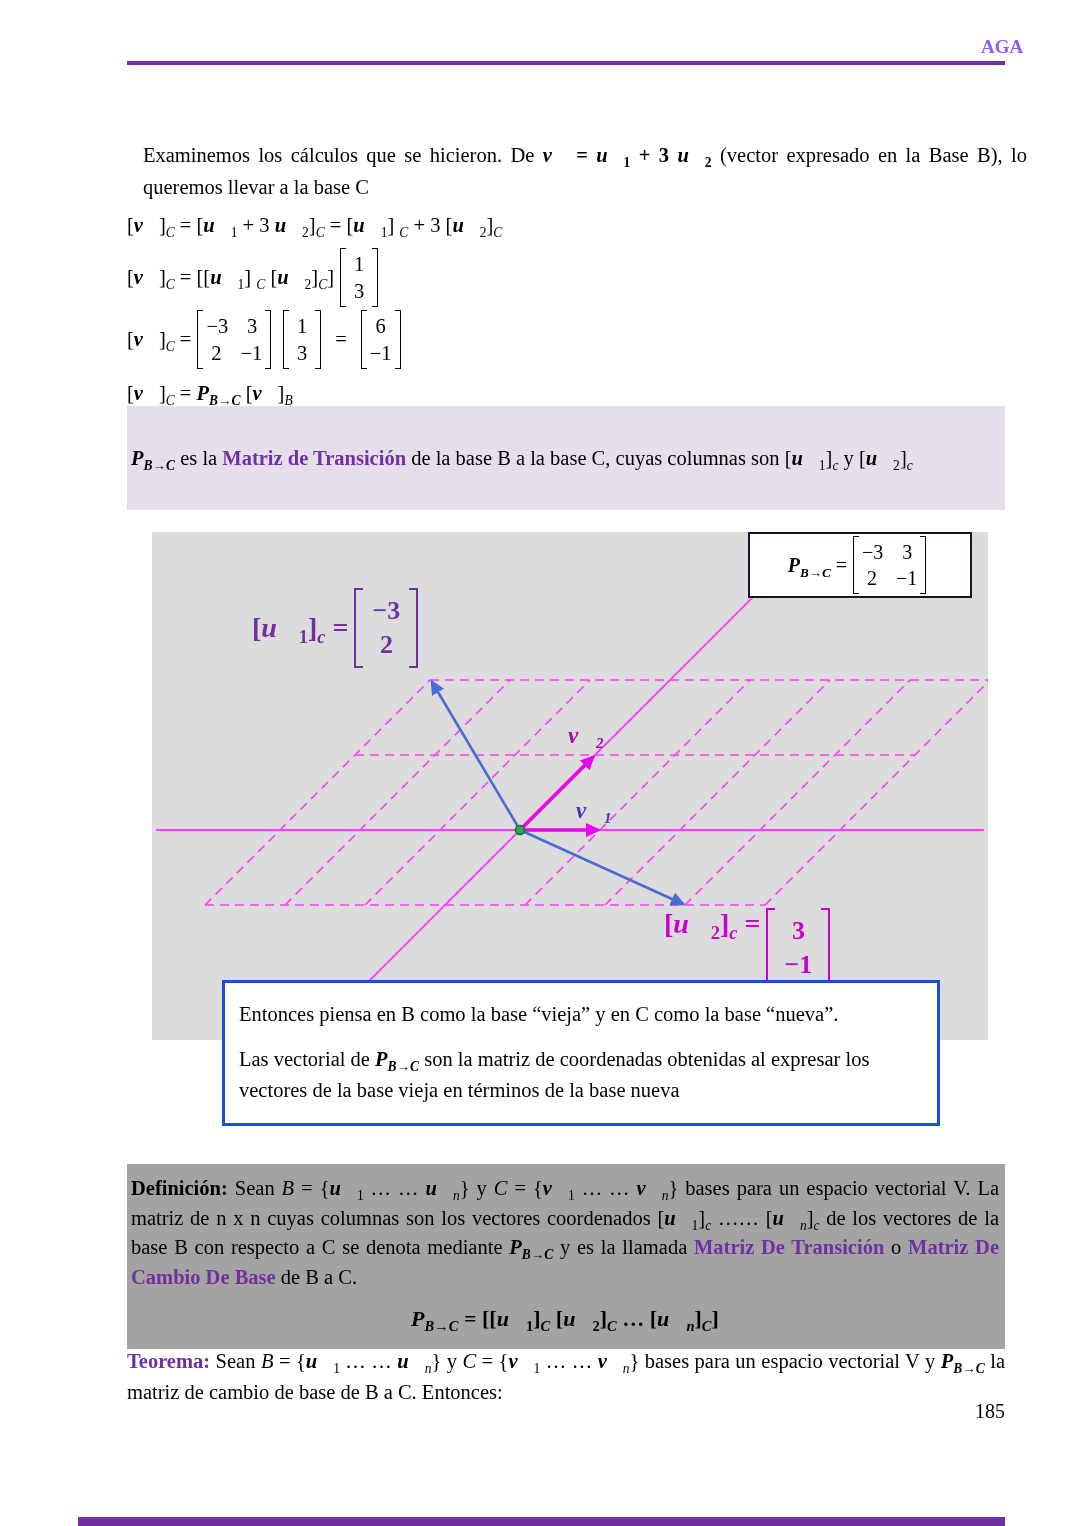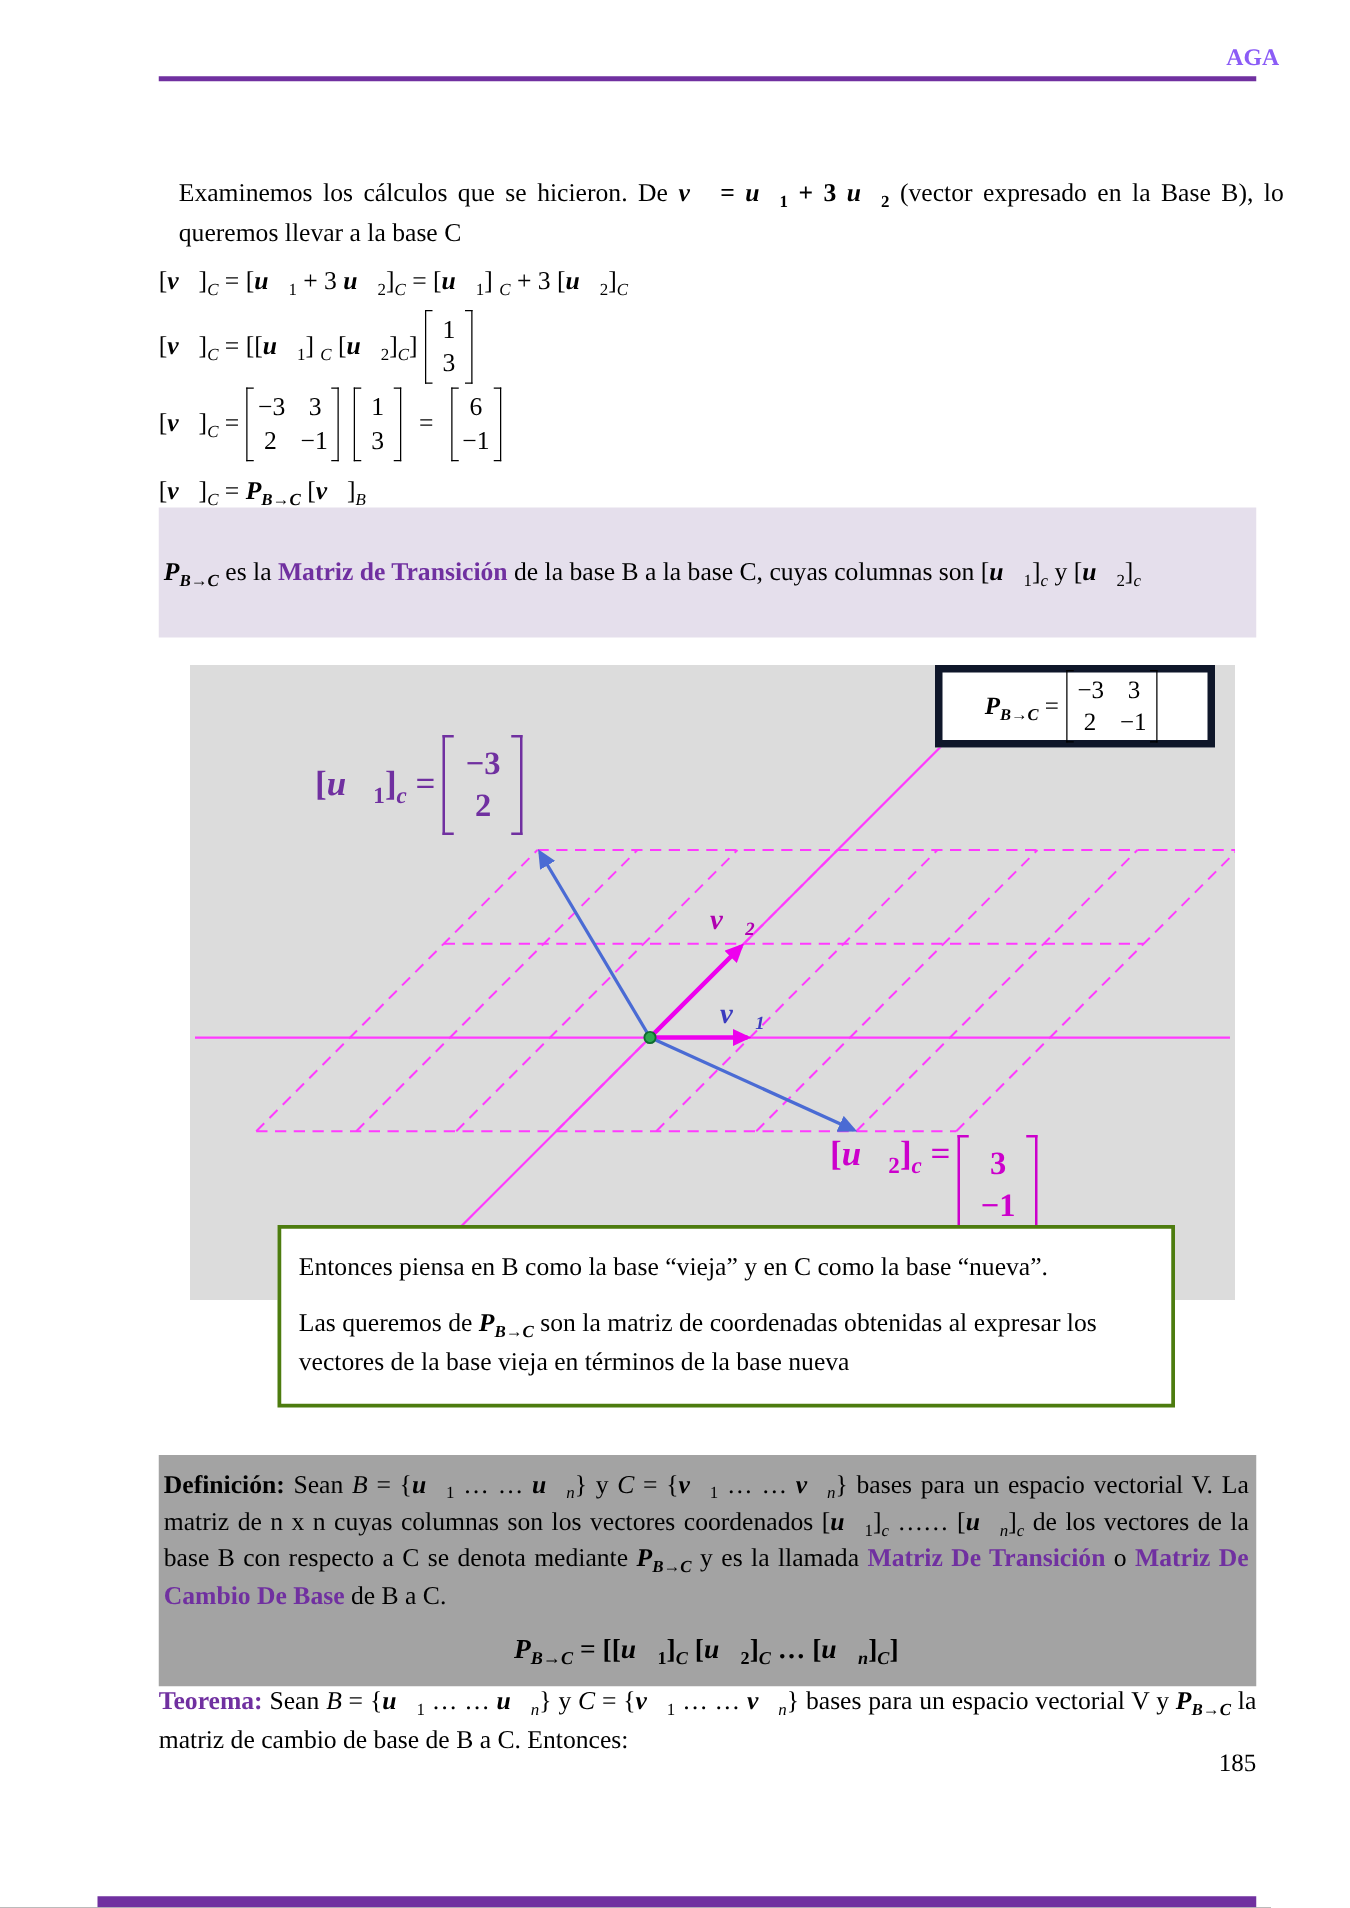--- a/index.html
+++ b/index.html
@@ -39,28 +39,28 @@
          align-items:center;padding:0 4px;font-size:20.5px;box-sizing:border-box;}
   .definition{left:127px;top:1164px;width:878px;background:#a3a3a3;box-sizing:border-box;
          padding:10px 6px 14px 4px;font-size:20.5px;line-height:1.45;text-align:justify;}
   .def-eq{text-align:center;margin-top:10px;font-weight:bold;font-size:22px;}
   .teorema{left:127px;top:1346px;width:878px;font-size:20.5px;line-height:1.5;text-align:justify;margin:0;}
   .pagenum{top:1400px;right:75px;font-size:20px;}
   
   .figure{left:152px;top:532px;width:836px;height:508px;background:#DCDCDC;}
   .figure svg{position:absolute;left:0;top:0;}
   .pbox{position:absolute;left:596px;top:0;width:224px;height:66px;background:#fff;
-        border:6px solid #0f172a;display:flex;align-items:center;justify-content:center;
+        border:2px solid #0f172a;display:flex;align-items:center;justify-content:center;
         font-size:20px;box-sizing:border-box;}
   .u1-label{position:absolute;left:100px;top:56px;display:flex;align-items:center;
         color:#7030A0;font-weight:bold;font-size:28px;}
   .u2-label{position:absolute;left:512px;top:376px;display:flex;align-items:flex-start;
         color:#CC00CC;font-weight:bold;font-size:28px;}
   
-  .note2{left:222px;top:980px;width:718px;background:#fff;border:3px solid #4d7c0f;
+  .note2{left:222px;top:980px;width:718px;background:#fff;border:3px solid #1d4ed8;
          box-sizing:border-box;padding:16px 16px 18px 14px;font-size:20.5px;line-height:1.5;}
   .note2 p{margin:0;}
   .note2 p + p{margin-top:14px;}
 </style>
 </head>
 <body>
 
 <div class="page">
 
   <div class="abs header-right">AGA</div>
@@ -197,21 +197,21 @@
           </div>
           <div class="mrow">
             <span class="mcell">−1</span>
           </div>
         </span>
     </div>
   </div>
 
   <div class="abs note2">
     <p>Entonces piensa en B como la base “vieja” y en C como la base “nueva”.</p>
-    <p><span>Las queremos de </span><span class="s-b s-i">P</span><span class="s-sub s-b s-i">B→C</span><span> son la matriz de coordenadas obtenidas al expresar los vectores de la base vieja en términos de la base nueva</span></p>
+    <p><span>Las vectorial de </span><span class="s-b s-i">P</span><span class="s-sub s-b s-i">B→C</span><span> son la matriz de coordenadas obtenidas al expresar los vectores de la base vieja en términos de la base nueva</span></p>
   </div>
 
   <div class="abs definition">
     <span><span class="s-b">Definición:</span><span> Sean </span><span class="s-i">B</span><span> = {</span><span class="s-b s-i">u⃗</span><span class="s-sub">1</span><span> … … </span><span class="s-b s-i">u⃗</span><span class="s-sub s-i">n</span><span>} y </span><span class="s-i">C</span><span> = {</span><span class="s-b s-i">v⃗</span><span class="s-sub">1</span><span> … … </span><span class="s-b s-i">v⃗</span><span class="s-sub s-i">n</span><span>} bases para un espacio vectorial V. La matriz de n x n cuyas columnas son los vectores coordenados [</span><span class="s-b s-i">u⃗</span><span class="s-sub">1</span><span>]</span><span class="s-sub s-i">c</span><span> …… [</span><span class="s-b s-i">u⃗</span><span class="s-sub s-i">n</span><span>]</span><span class="s-sub s-i">c</span><span> de los vectores de la base B con respecto a C se denota mediante </span><span class="s-b s-i">P</span><span class="s-sub s-b s-i">B→C</span><span> y es la llamada </span><span class="s-b s-purple">Matriz De Transición</span><span> o </span><span class="s-b s-purple">Matriz De Cambio De Base</span><span> de B a C.</span></span>
     <div class="def-eq"><span class="s-b s-i">P</span><span class="s-sub s-b s-i">B→C</span><span> = [[</span><span class="s-b s-i">u⃗</span><span class="s-sub">1</span><span>]</span><span class="s-sub s-b s-i">C</span><span> [</span><span class="s-b s-i">u⃗</span><span class="s-sub">2</span><span>]</span><span class="s-sub s-b s-i">C</span><span> … [</span><span class="s-b s-i">u⃗</span><span class="s-sub s-i">n</span><span>]</span><span class="s-sub s-b s-i">C</span><span>]</span></div>
   </div>
 
   <p class="abs teorema"><span class="s-b s-purple">Teorema:</span><span> Sean </span><span class="s-i">B</span><span> = {</span><span class="s-b s-i">u⃗</span><span class="s-sub">1</span><span> … … </span><span class="s-b s-i">u⃗</span><span class="s-sub s-i">n</span><span>} y </span><span class="s-i">C</span><span> = {</span><span class="s-b s-i">v⃗</span><span class="s-sub">1</span><span> … … </span><span class="s-b s-i">v⃗</span><span class="s-sub s-i">n</span><span>} bases para un espacio vectorial V y </span><span class="s-b s-i">P</span><span class="s-sub s-b s-i">B→C</span><span> la matriz de cambio de base de B a C. Entonces:</span></p>
 
   <div class="abs pagenum">185</div>

